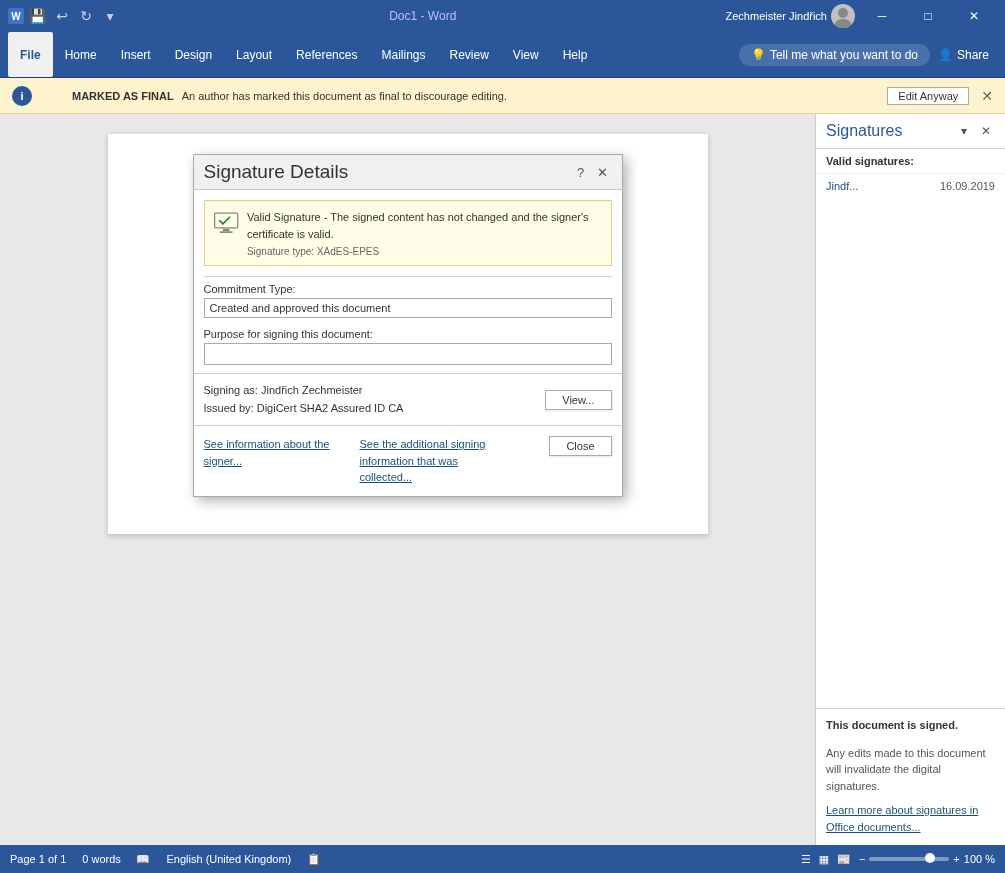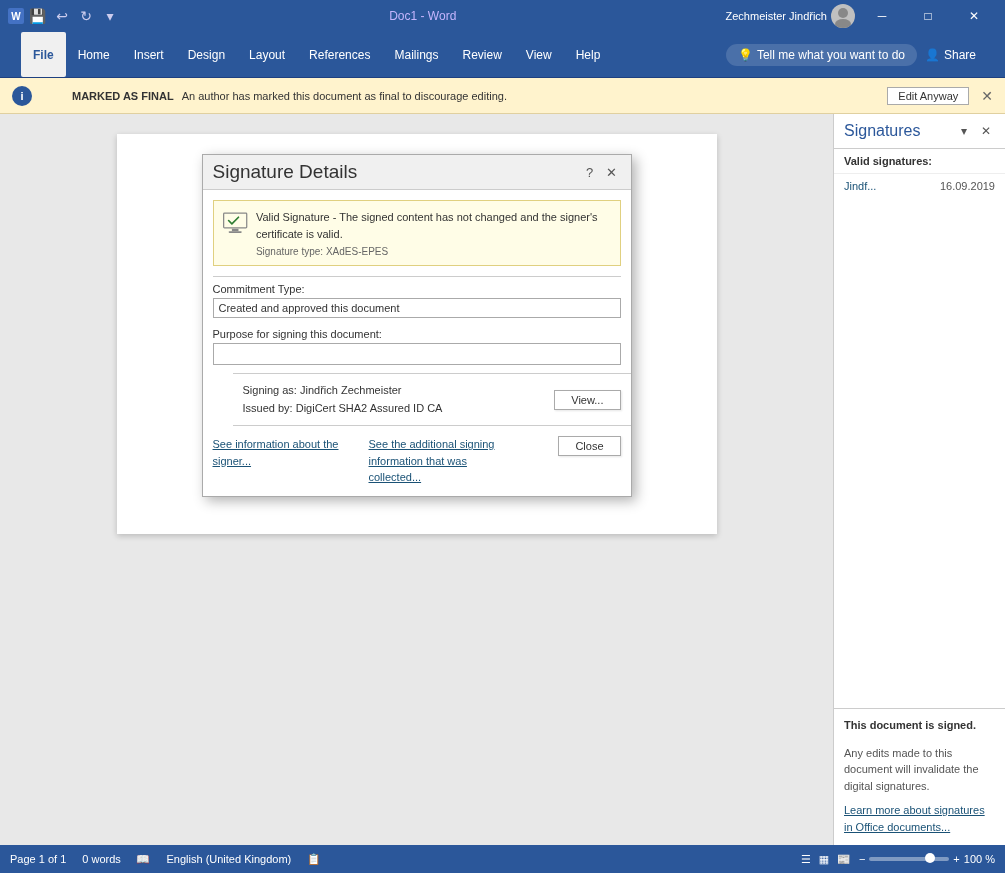--- a/index.html
+++ b/index.html
@@ -61,21 +61,21 @@
       display: flex; align-items: center; justify-content: center;
       cursor: pointer; font-size: 12px; color: white;
     }
 
     
     .ribbon {
       background: #2b579a;
       height: 46px;
       display: flex;
       align-items: center;
-      padding: 0 21px;
+      padding: 0 8px;
       border-bottom: 1px solid #1e4080;
     }
     .ribbon-tab {
       padding: 4px 12px;
       color: white;
       font-size: 12px;
       cursor: pointer;
       border-radius: 2px;
       height: 100%;
       display: flex; align-items: center;
@@ -253,21 +253,20 @@
       height: 22px;
     }
 
     .signing-section {
       border-top: 1px solid #ccc;
       border-bottom: 1px solid #ccc;
       padding: 8px 10px;
       display: flex;
       align-items: center;
       justify-content: space-between;
-      margin-left: 30px;
     }
     .signing-info { font-size: 11px; color: #333; line-height: 1.6; }
     .signing-label { color: #333; }
     .view-btn {
       background: white;
       border: 1px solid #aaa;
       padding: 3px 16px;
       font-size: 11px;
       cursor: pointer;
       color: #333;
@@ -299,21 +298,21 @@
       padding: 3px 16px;
       font-size: 11px;
       cursor: pointer;
       color: #333;
       align-self: flex-start;
       box-shadow: 1px 1px 2px rgba(0,0,0,0.1);
     }
 
     
     .signatures-panel {
-      width: 172px;
+      width: 190px;
       background: white;
       border-left: 1px solid #ccc;
       display: flex;
       flex-direction: column;
     }
     .panel-header {
       display: flex;
       align-items: center;
       justify-content: space-between;
       padding: 8px 10px;

